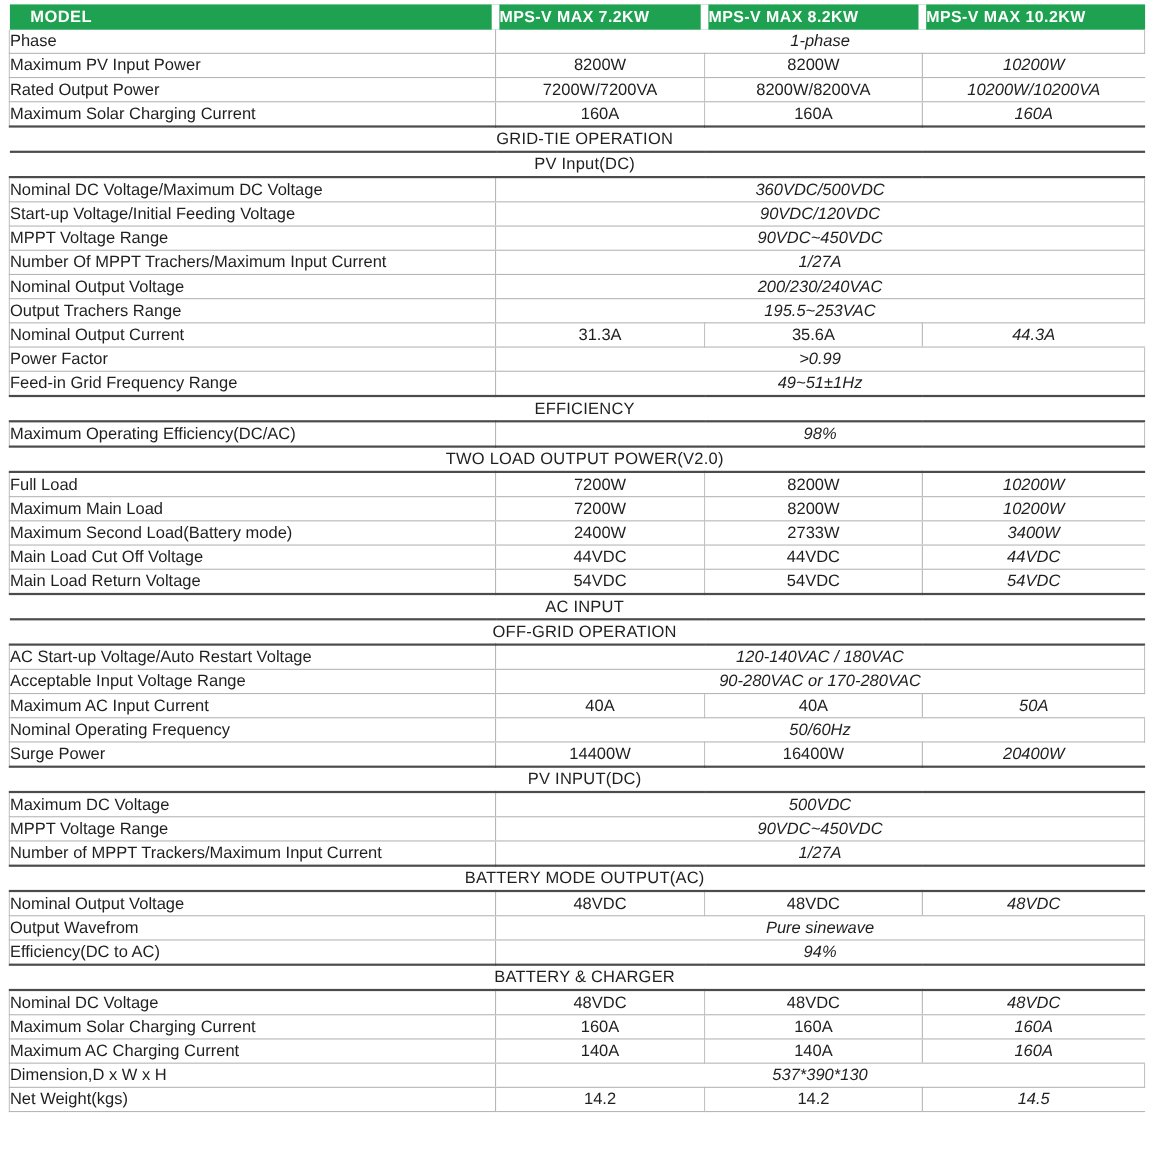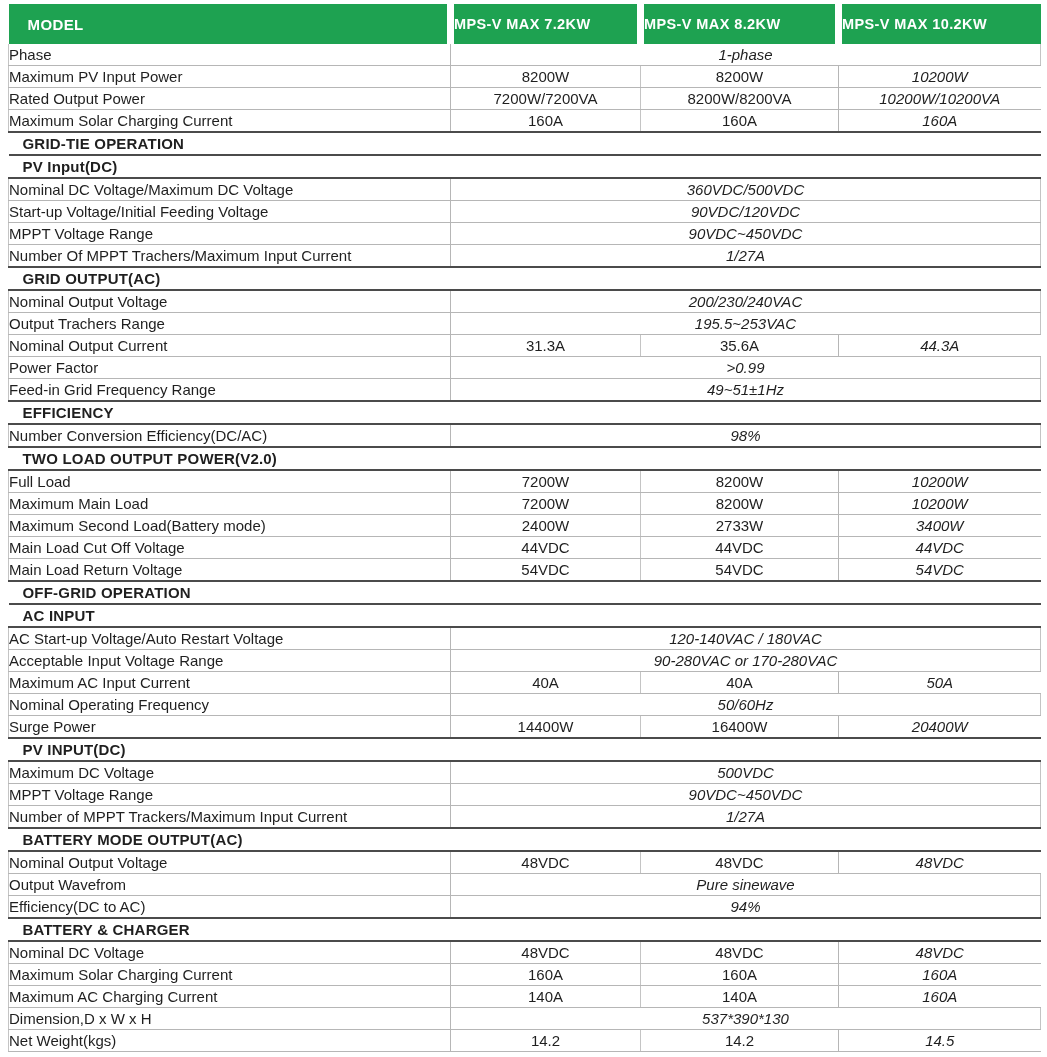--- a/index.html
+++ b/index.html
@@ -24,21 +24,21 @@
   }
   col.c-label { width: 442px; }
   col.c-v1    { width: 190px; }
   col.c-v2    { width: 198px; }
   col.c-v3    { width: 202px; }
 
   thead th {
     background: #1ea251;
     color: #ffffff;
     font-weight: bold;
-    height: 40px;
+    height: 23px;
     font-size: 14.5px;
     letter-spacing: 0.4px;
     padding: 0;
     vertical-align: middle;
   }
   th.model-cell {
     text-align: left;
     padding-left: 19px;
     font-size: 15px;
   }
@@ -62,22 +62,22 @@
   }
   tr.data-row td.value-cell {
     text-align: center;
     border-left: 1px solid #b6b6b6;
     border-right: 1px solid #c4c4c4;
   }
   tr.data-row td.value-cell + td.value-cell { border-right: none; }
   tr.data-row td:last-child { border-right: 1px solid #c4c4c4; font-style: italic; }
 
   tr.section-row td {
-    font-weight: bold;
-    text-align: left;
+    font-weight: normal;
+    text-align: center;
     padding-left: 14px;
     font-size: 15px;
     letter-spacing: 0.2px;
     border-top: 2px solid #4b4b4b;
     border-bottom: 2px solid #4b4b4b;
     background: #ffffff;
   }
 </style>
 </head>
 <body>
@@ -136,23 +136,20 @@
           <td colspan="3" class="value-cell">90VDC/120VDC</td>
         </tr>
         <tr class="data-row">
           <td class="label-cell">MPPT Voltage Range</td>
           <td colspan="3" class="value-cell">90VDC~450VDC</td>
         </tr>
         <tr class="data-row">
           <td class="label-cell">Number Of MPPT Trachers/Maximum Input Current</td>
           <td colspan="3" class="value-cell">1/27A</td>
         </tr>
-        <tr class="section-row">
-          <td colspan="4">GRID OUTPUT(AC)</td>
-        </tr>
         <tr class="data-row">
           <td class="label-cell">Nominal Output Voltage</td>
           <td colspan="3" class="value-cell">200/230/240VAC</td>
         </tr>
         <tr class="data-row">
           <td class="label-cell">Output Trachers Range</td>
           <td colspan="3" class="value-cell">195.5~253VAC</td>
         </tr>
         <tr class="data-row">
           <td class="label-cell">Nominal Output Current</td>
@@ -165,21 +162,21 @@
           <td colspan="3" class="value-cell">&gt;0.99</td>
         </tr>
         <tr class="data-row">
           <td class="label-cell">Feed-in Grid Frequency Range</td>
           <td colspan="3" class="value-cell">49~51±1Hz</td>
         </tr>
         <tr class="section-row">
           <td colspan="4">EFFICIENCY</td>
         </tr>
         <tr class="data-row">
-          <td class="label-cell">Number Conversion Efficiency(DC/AC)</td>
+          <td class="label-cell">Maximum Operating Efficiency(DC/AC)</td>
           <td colspan="3" class="value-cell">98%</td>
         </tr>
         <tr class="section-row">
           <td colspan="4">TWO LOAD OUTPUT POWER(V2.0)</td>
         </tr>
         <tr class="data-row">
           <td class="label-cell">Full Load</td>
           <td class="value-cell">7200W</td>
           <td class="value-cell">8200W</td>
           <td class="value-cell">10200W</td>
@@ -202,24 +199,24 @@
           <td class="value-cell">44VDC</td>
           <td class="value-cell">44VDC</td>
         </tr>
         <tr class="data-row">
           <td class="label-cell">Main Load Return Voltage</td>
           <td class="value-cell">54VDC</td>
           <td class="value-cell">54VDC</td>
           <td class="value-cell">54VDC</td>
         </tr>
         <tr class="section-row">
+          <td colspan="4">AC INPUT</td>
+        </tr>
+        <tr class="section-row">
           <td colspan="4">OFF-GRID OPERATION</td>
-        </tr>
-        <tr class="section-row">
-          <td colspan="4">AC INPUT</td>
         </tr>
         <tr class="data-row">
           <td class="label-cell">AC Start-up Voltage/Auto Restart Voltage</td>
           <td colspan="3" class="value-cell">120-140VAC / 180VAC</td>
         </tr>
         <tr class="data-row">
           <td class="label-cell">Acceptable Input Voltage Range</td>
           <td colspan="3" class="value-cell">90-280VAC or 170-280VAC</td>
         </tr>
         <tr class="data-row">

